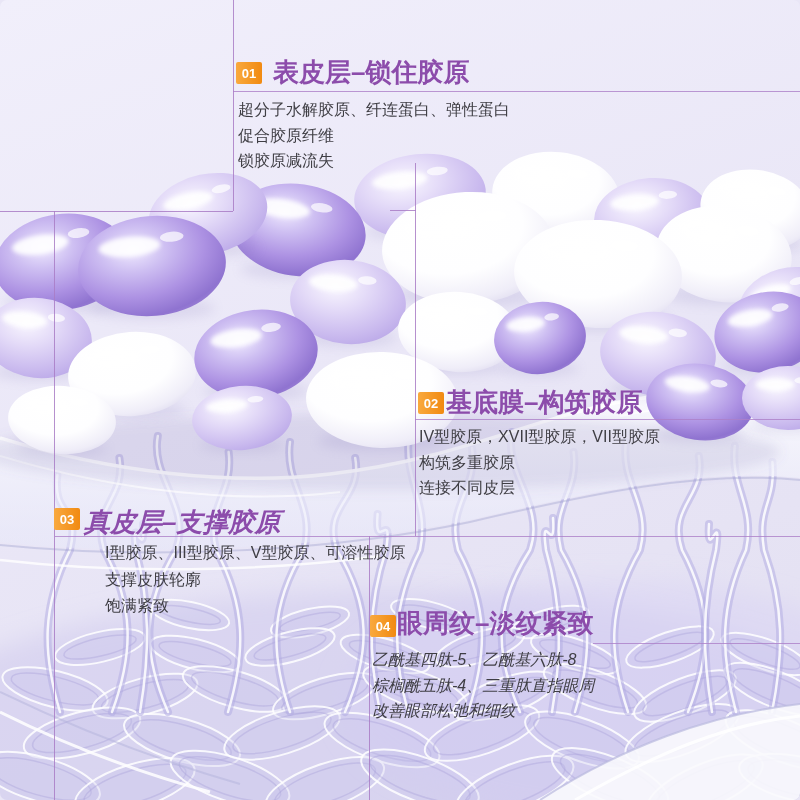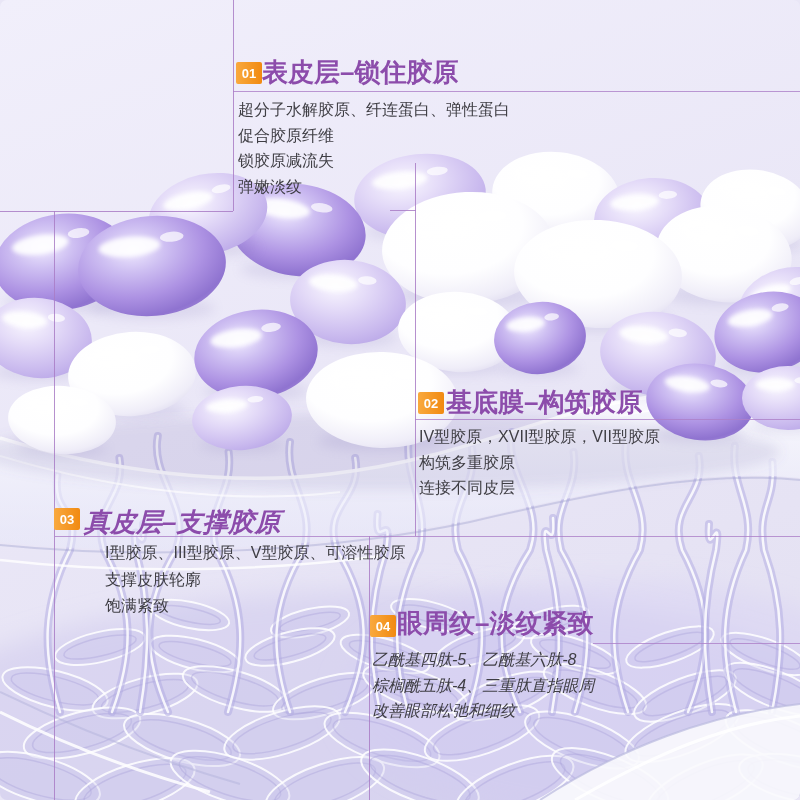--- a/index.html
+++ b/index.html
@@ -423,26 +423,25 @@
   <div class="lead lv" style="left:415px;top:163px;height:373px;"></div>
   <div class="lead lv" style="left:54px;top:211px;height:589px;"></div>
   <div class="lead lv" style="left:369px;top:536px;height:264px;"></div>
 
   <div class="rule" style="left:233px;top:91px;width:567px;"></div>
   <div class="rule" style="left:415px;top:419px;width:385px;"></div>
   <div class="rule" style="left:55px;top:536px;width:745px;"></div>
   <div class="rule" style="left:593px;top:643px;width:207px;"></div>
 
   <div class="badge" style="left:236px;top:62px;">01</div>
-  <h2 class="stitle" style="left:262px;top:57px;">表皮层–锁住胶原</h2>
+  <h2 class="stitle" style="left:273px;top:57px;">表皮层–锁住胶原</h2>
   <div class="sbody" style="left:238px;top:97px;">
     <p>超分子水解胶原、纤连蛋白、弹性蛋白</p>
     <p>促合胶原纤维</p>
     <p>锁胶原减流失</p>
-    <p>弹嫩淡纹</p>
   </div>
 
   <div class="badge" style="left:418px;top:392px;">02</div>
   <h2 class="stitle" style="left:446px;top:387px;">基底膜–构筑胶原</h2>
   <div class="sbody" style="left:419px;top:424px;">
     <p>IV型胶原，XVII型胶原，VII型胶原</p>
     <p>构筑多重胶原</p>
     <p>连接不同皮层</p>
   </div>
 

